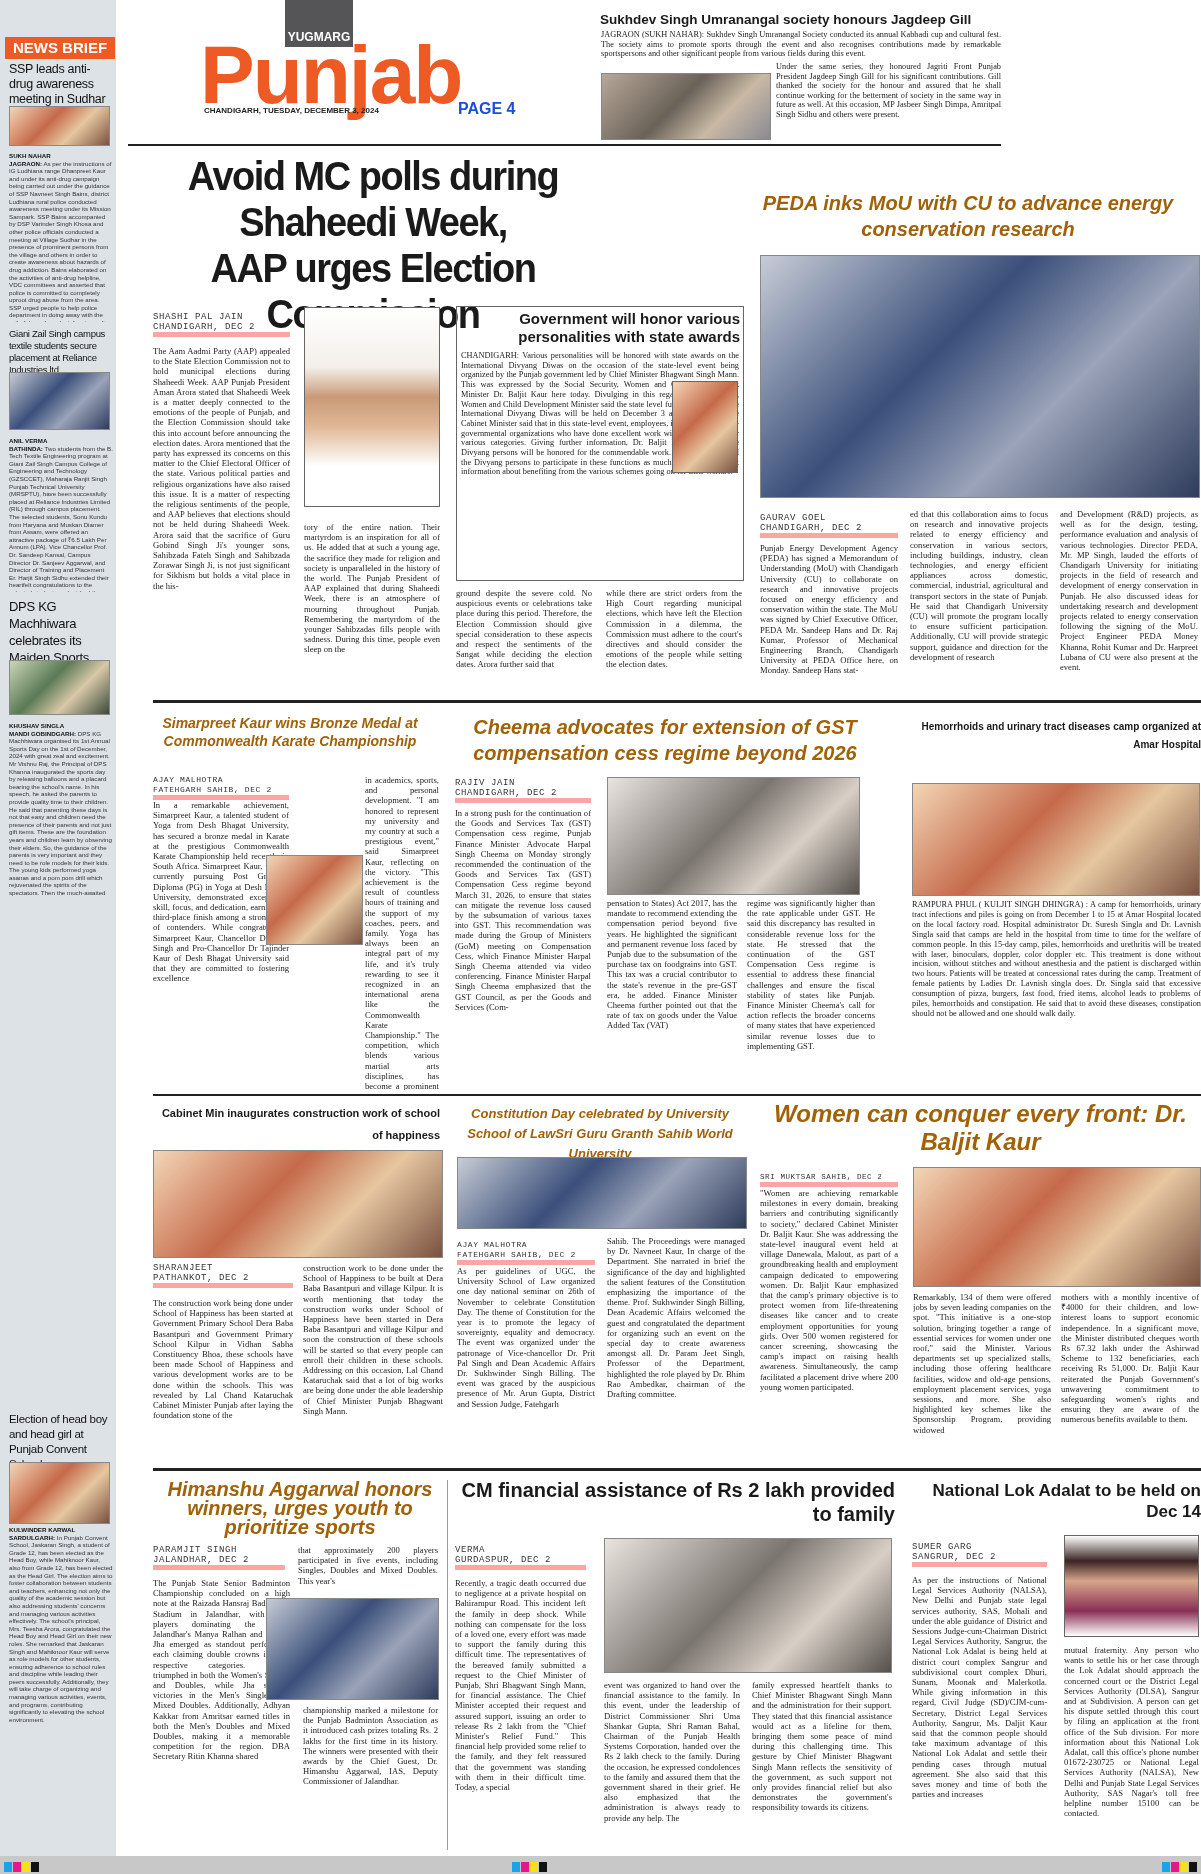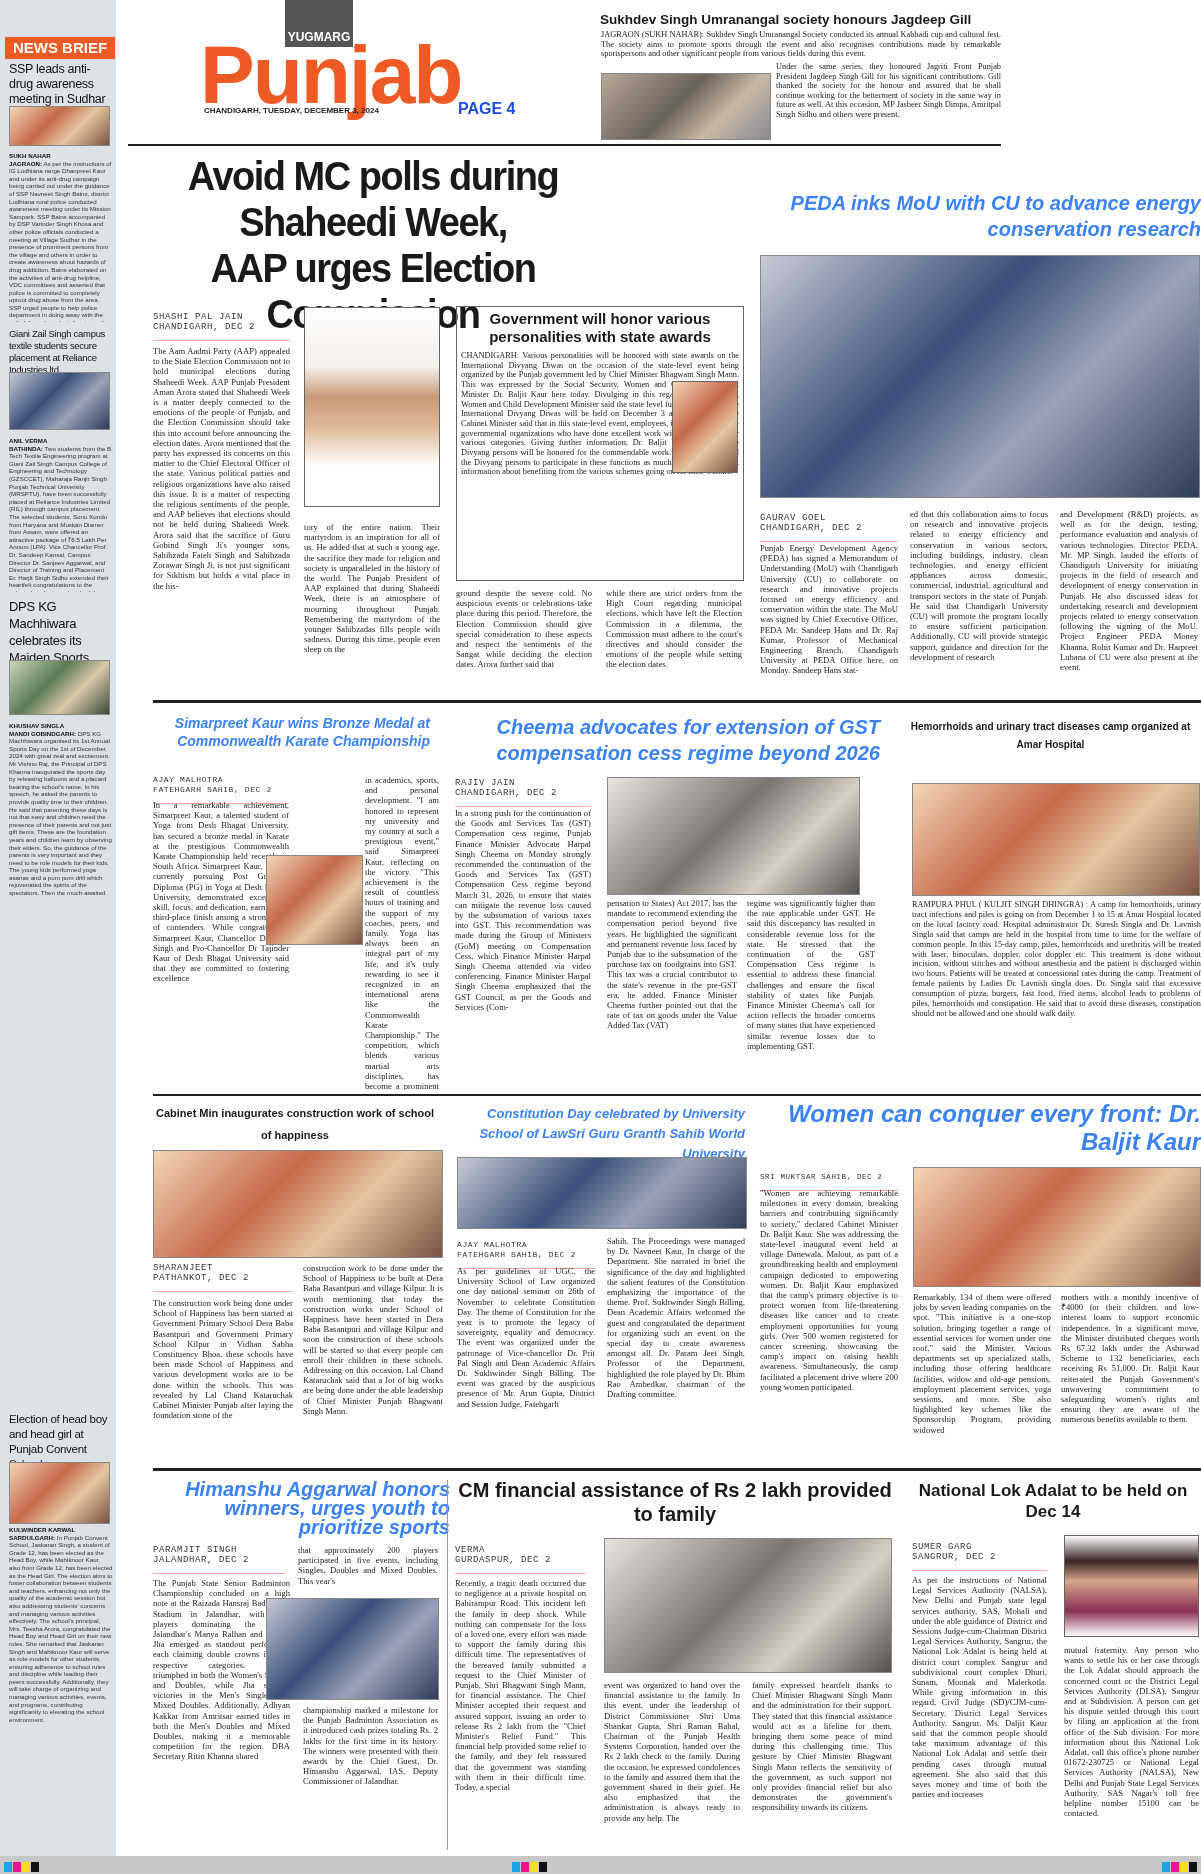--- a/index.html
+++ b/index.html
@@ -14,23 +14,23 @@
 .photo.blue{background:linear-gradient(135deg,#c7ccd6,#3a4f7a 40%,#9aa3b8 65%,#2e3c5c)}
 .photo.warm{background:linear-gradient(135deg,#f3d6b6,#c56a4a 40%,#e6c7a0 65%,#7a5240)}
 .photo.grey{background:linear-gradient(135deg,#e8e4de,#7b7570 45%,#d8d0c6 70%,#55504c)}
 .photo.green{background:linear-gradient(135deg,#c9d6b8,#5b7a55 40%,#d8c8a8 65%,#3a4a3a)}
 .masthead-box{left:285px;top:0;width:68px;height:47px;background:#555557;color:#fff;font-family:"Liberation Sans",sans-serif;font-weight:bold;font-size:12px;text-align:center;padding-top:30px}
 .masthead{left:200px;top:34px;font-family:"Liberation Sans",sans-serif;font-weight:bold;font-size:82px;color:#ee5a24;letter-spacing:-2px;line-height:82px}
 .dateline{left:204px;top:106px;font-family:"Liberation Sans",sans-serif;font-weight:bold;font-size:8px;color:#222}
 .pageno{left:458px;top:100px;font-family:"Liberation Sans",sans-serif;font-weight:bold;font-size:16px;color:#1d4ed8}
 .rule{background:#222;height:3px}
 .h-condensed{font-family:"Liberation Sans",sans-serif;font-weight:bold;color:#1a1a1a;transform-origin:left top}
-.h-sans{font-family:"Liberation Sans",sans-serif;font-weight:bold;color:#1a1a1a;text-align:center}
-.h-italic{font-family:"Liberation Sans",sans-serif;font-weight:bold;font-style:italic;color:#3b82f6;text-align:right}
-.byline{font-family:"Liberation Mono",monospace;font-size:9px;line-height:10px;letter-spacing:0.6px;color:#333;border-bottom:1px solid #fca5a5;padding-bottom:8px}
+.h-sans{font-family:"Liberation Sans",sans-serif;font-weight:bold;color:#1a1a1a;text-align:right}
+.h-italic{font-family:"Liberation Sans",sans-serif;font-weight:bold;font-style:italic;color:#a16207;text-align:center}
+.byline{font-family:"Liberation Mono",monospace;font-size:9px;line-height:10px;letter-spacing:0.6px;color:#333;border-bottom:5px solid #fca5a5;padding-bottom:0}
 .body{font-size:8.6px;line-height:10.2px;text-align:justify;color:#222;overflow:hidden}
 .boxed{border:1px solid #666}
 .cmyk{display:inline-block;width:8px;height:10px;margin-right:1px}
 .bottombar{left:0;top:1856px;width:1201px;height:18px;background:#c8c8c8}
 .vline{background:#999;width:1px}
 </style>
 </head>
 <body>
 
 <div class="abs sidebar"></div>

